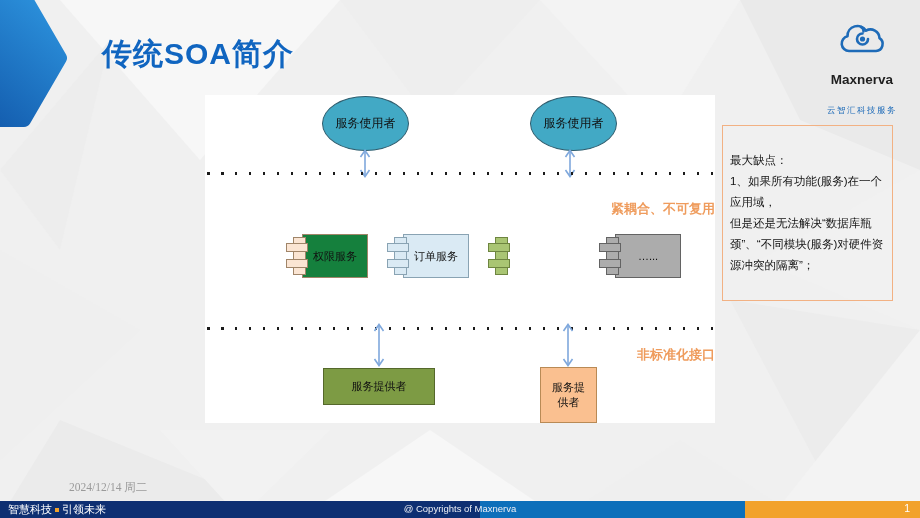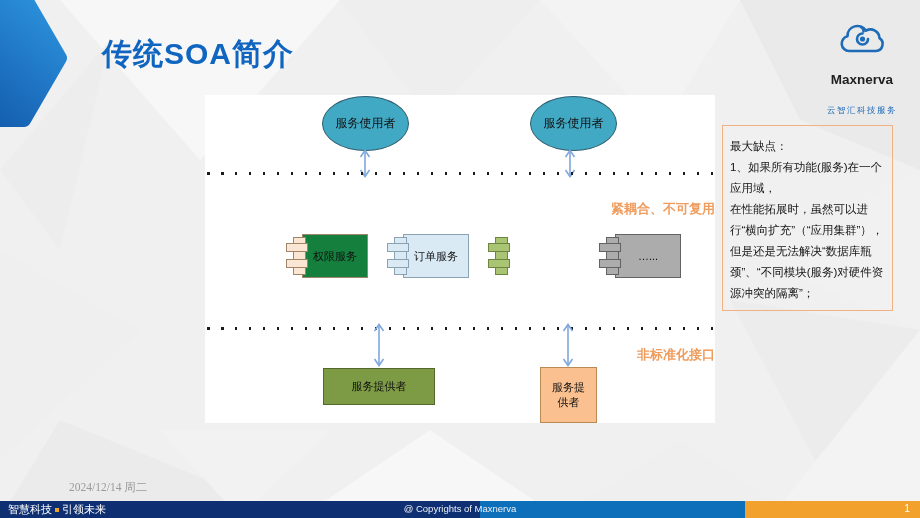--- a/index.html
+++ b/index.html
@@ -44,21 +44,21 @@
                      display:flex; align-items:center; justify-content:center; font-size:11px; color:#111; }
   .component .tab  { position:absolute; left:0; width:22px; height:9px; border:1px solid; }
   .component .tab1 { top:9px; }
   .component .tab2 { top:25px; }
 
   .provider { border:1px solid; display:flex; align-items:center; justify-content:center;
               text-align:center; font-size:11px; color:#111; line-height:1.35; }
 
   
   .note { left:722px; top:125px; width:171px; min-height:176px; border:1px solid #F2B183;
-          padding:10px 5px 6px 7px; z-index:3; }
+          padding:24px 5px 6px 7px; z-index:3; }
   .note p { font-size:11.5px; color:#141414; line-height:21px; }
 
   
   .slide-date { left:69px; top:480px; font-family:"Liberation Serif", serif; font-size:11.5px; color:#9A9A9A; z-index:3; }
   .footer { left:0; top:500px; width:920px; height:18px; display:flex; z-index:5; border-top:1px solid rgba(255,255,255,0.15); }
   .footer .seg-navy   { width:480px; height:100%; }
   .footer .seg-blue   { width:265px; height:100%; }
   .footer .seg-orange { width:175px; height:100%; }
   .footer-brand { left:8px; top:502px; z-index:6; color:#FFFFFF; font-size:11px; font-weight:normal; display:flex; align-items:center; gap:3px; }
   .footer-bullet { width:4px; height:4px; background:#F2A22C; display:inline-block; }
@@ -182,21 +182,20 @@
   </svg>
 
   <div class="abs dz accent-label" style="left: 610px; top: 346px; width: 105px; text-align: right; color: rgb(239, 156, 93);">非标准化接口</div>
 
   <div class="abs dz provider" style="left: 323px; top: 368px; width: 112px; height: 37px; background-color: rgb(125, 155, 68); border-color: rgb(85, 104, 43);">服务提供者</div>
   <div class="abs dz provider" style="left: 540px; top: 367px; width: 57px; height: 56px; padding: 0px 8px; background-color: rgb(250, 192, 144); border-color: rgb(185, 138, 85);">服务提供者</div>
 
   <div class="abs note" style="border-color: rgb(242, 177, 131);">
     <p>最大缺点：</p>
     <p>1、如果所有功能(服务)在一个应用域，</p>
-    <p>在性能拓展时，虽然可以进行“横向扩充”（“应用集群”），</p>
     <p>但是还是无法解决“数据库瓶颈”、“不同模块(服务)对硬件资源冲突的隔离”；</p>
   </div>
 
   <div class="abs slide-date">2024/12/14 周二</div>
 
   <div class="abs footer">
     <div class="seg-navy" style="background-color: rgb(14, 47, 114);"></div>
     <div class="seg-blue" style="background-color: rgb(13, 111, 186);"></div>
     <div class="seg-orange" style="background-color: rgb(242, 162, 44);"></div>
   </div>

